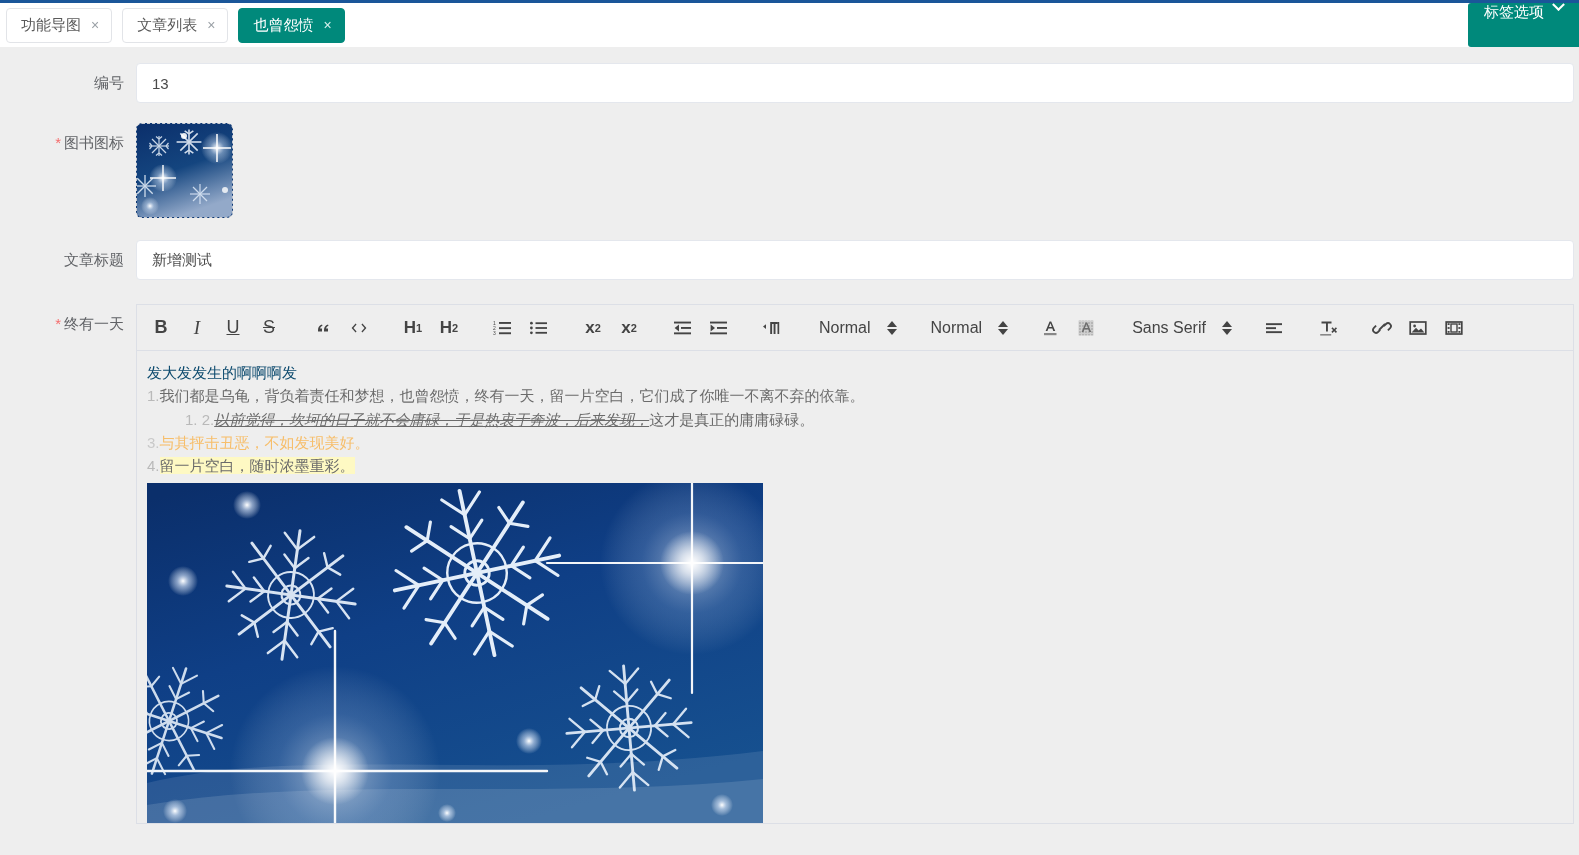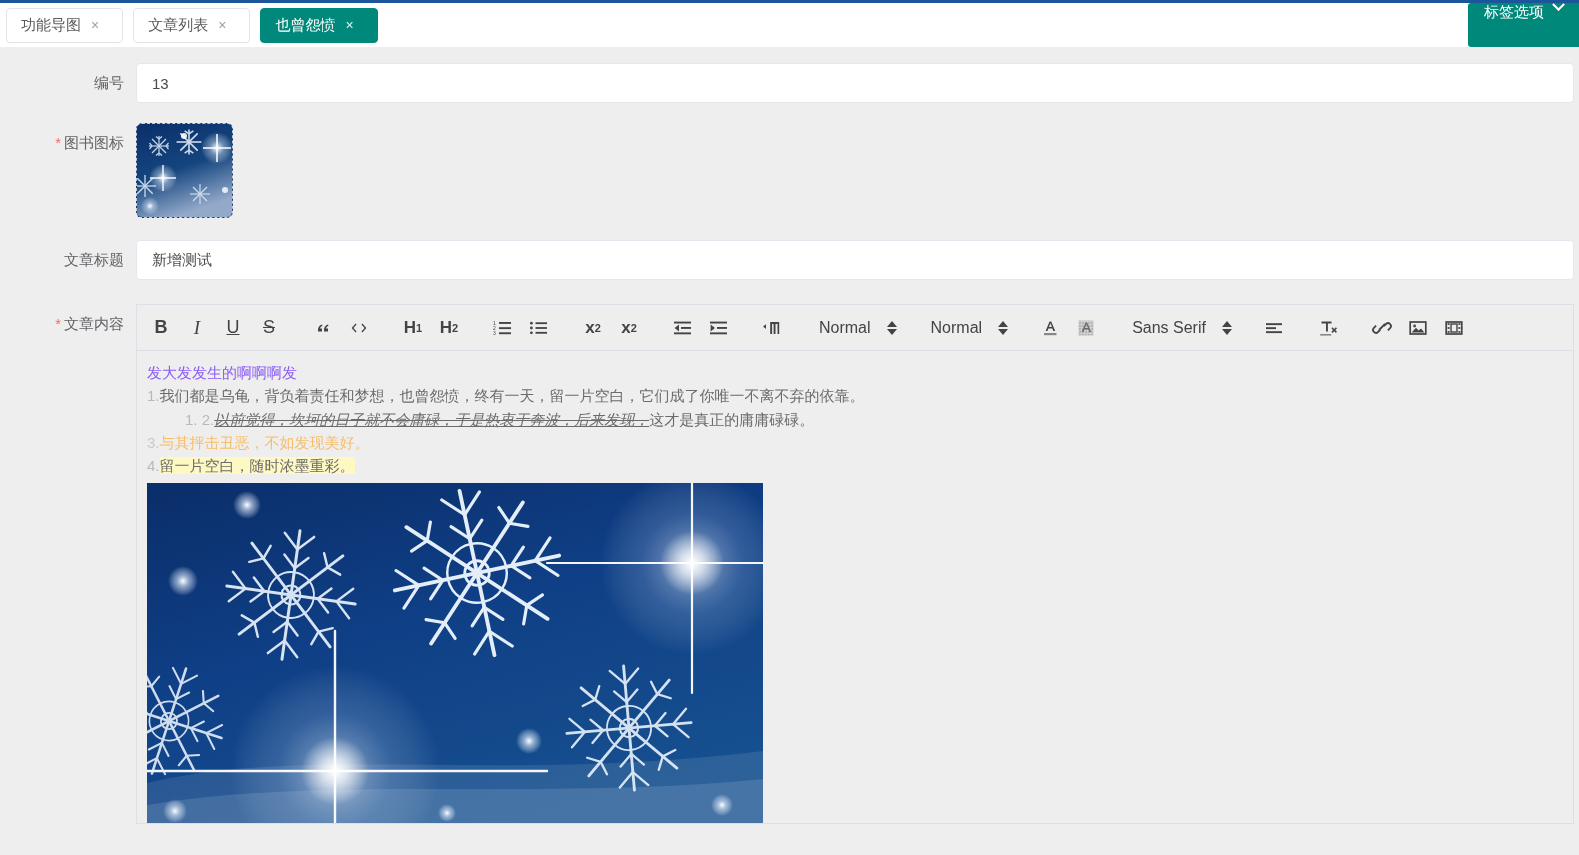--- a/index.html
+++ b/index.html
@@ -15,21 +15,21 @@
   
   .top-rule { position: absolute; top: 0; left: 0; width: 1579px; height: 3px; background: #1a5699; }
 
   
   .tabbar {
     position: absolute; top: 3px; left: 0; width: 1579px; height: 44px;
     background: #ffffff; display: flex; align-items: center; padding-left: 6px;
   }
   .tab {
     display: flex; align-items: center; gap: 10px;
-    height: 35px; padding: 0 23px 0 14px; margin-right: 10px;
+    height: 35px; padding: 0 12px 0 14px; margin-right: 10px;
     border: 1px solid #e2e4e8; border-radius: 4px;
     background: #ffffff; color: #5a5a5a; font-size: 15px; cursor: pointer;
     white-space: nowrap;
   }
   .tab .tclose { font-size: 14px; color: #9aa0a6; line-height: 1; }
   .tab.active { background: #00897b; border-color: #00897b; color: #ffffff; }
   .tab.active .tclose { color: #d8f2ee; }
   .tab-spacer { flex: 1 1 auto; }
   .tag-btn {
     display: flex; align-items: flex-start; gap: 10px;
@@ -88,21 +88,21 @@
   }
   .qpick .updown i { display:block; width:0; height:0; border-left:5px solid transparent;
     border-right:5px solid transparent; }
   .qpick .updown i.up { border-bottom:6px solid #444; }
   .qpick .updown i.dn { border-top:6px solid #444; }
 
   .qcontent {
     background: #eeeeee; padding: 10px 14px 0 10px; min-height: 460px;
     font-size: 15px; color: #5a5a5a; line-height: 1.55;
   }
-  .p1 { color: #8b5cf6; }
+  .p1 { color: #0c4a6e; }
   .p2 { color: #6b6b6b; }
   .p3 { margin-left: 38px; color: #6b6b6b; }
   .p3 .fx { font-style: italic; text-decoration: underline line-through; }
   .p4 { color: #f7be6a; }
   .p4 .num { color: #c9c9c9; }
   .p5 { color: #6b6b6b; }
   .p5 .hl { background: #fef9c3; }
   .p5 .num { color: #b9b9b9; }
   .idx { color: #b9b9b9; }
   .bigimg { width: 616px; height: 340px; margin-top: 6px; overflow: hidden; background:#0e3a78; }
@@ -234,21 +234,21 @@
 
     <div class="row" style="margin-top:22px;">
       <div class="lbl">文章标题</div>
       <div class="ctrl">
         <input class="inp" value="新增测试" style="">
       </div>
     </div>
 
     <div class="row" style="margin-top:24px;">
       <div class="lbl">
-        <span class="req">*</span><span>文章内容</span>
+        <span class="req">*</span><span>终有一天</span>
       </div>
       <div class="ctrl">
         <div class="editor">
 
           <div class="qtoolbar">
             <div class="qbtn" style="font-weight:bold;font-size:18px;">B</div>
             <div class="qbtn" style="font-style:italic;font-family:'Liberation Serif',serif;font-size:19px;">I</div>
             <div class="qbtn" style="text-decoration:underline;font-size:18px;">U</div>
             <div class="qbtn" style="text-decoration:line-through;font-size:18px;">S</div>
             <div class="qgap"></div>

